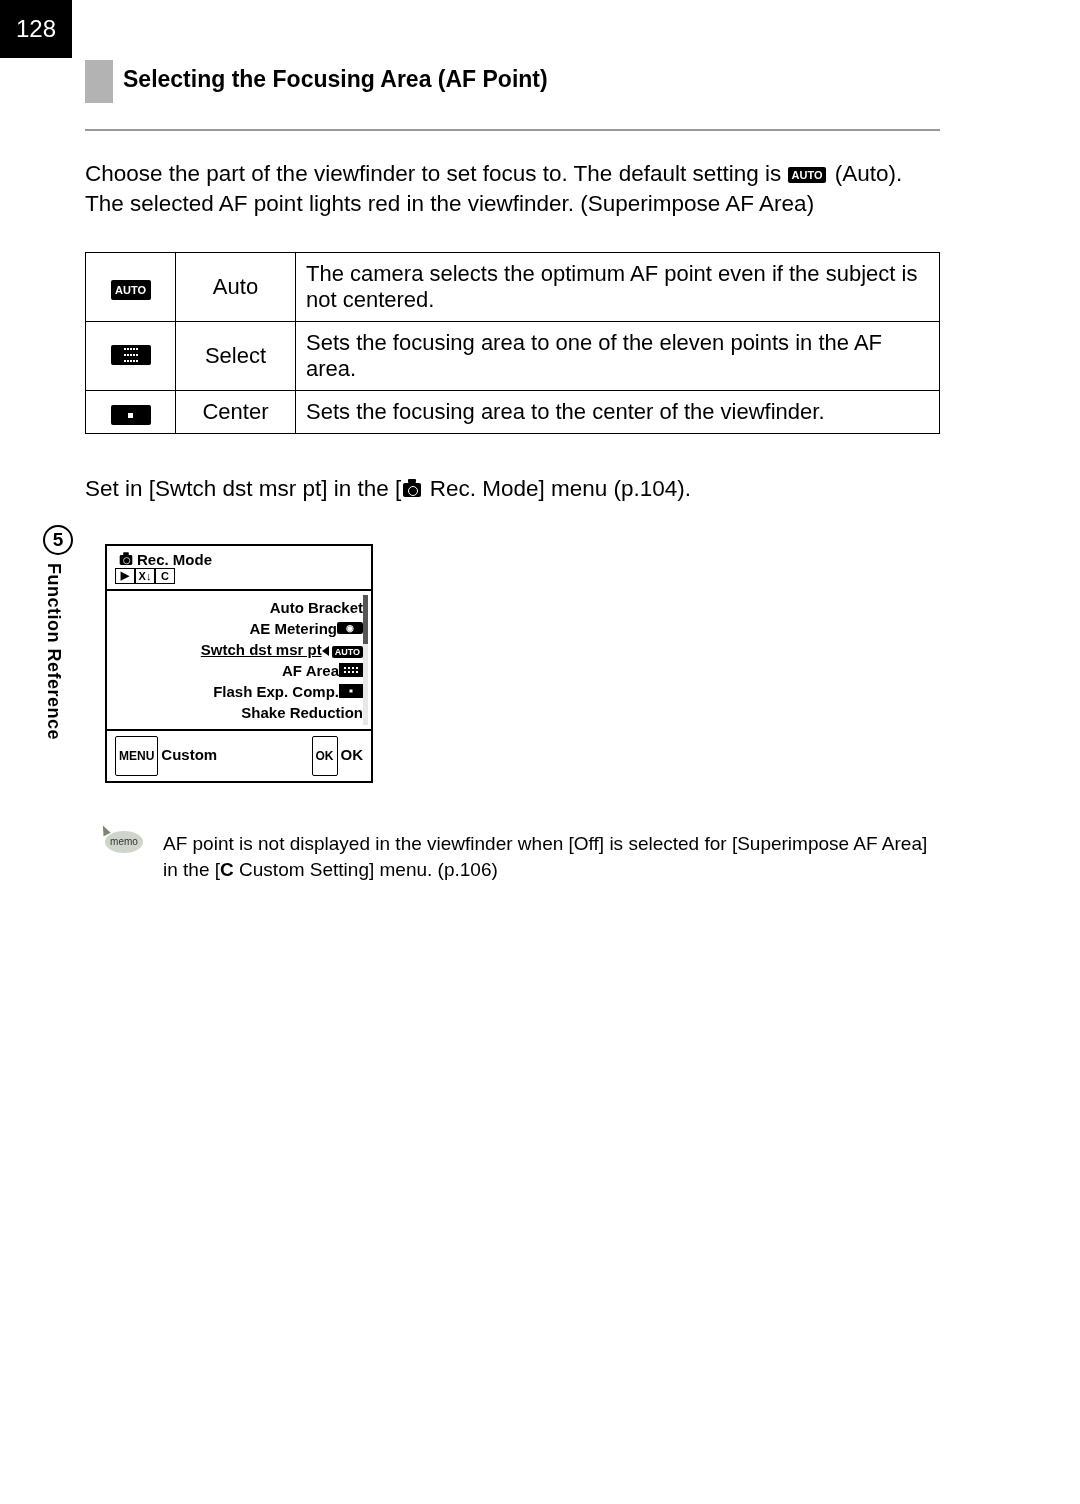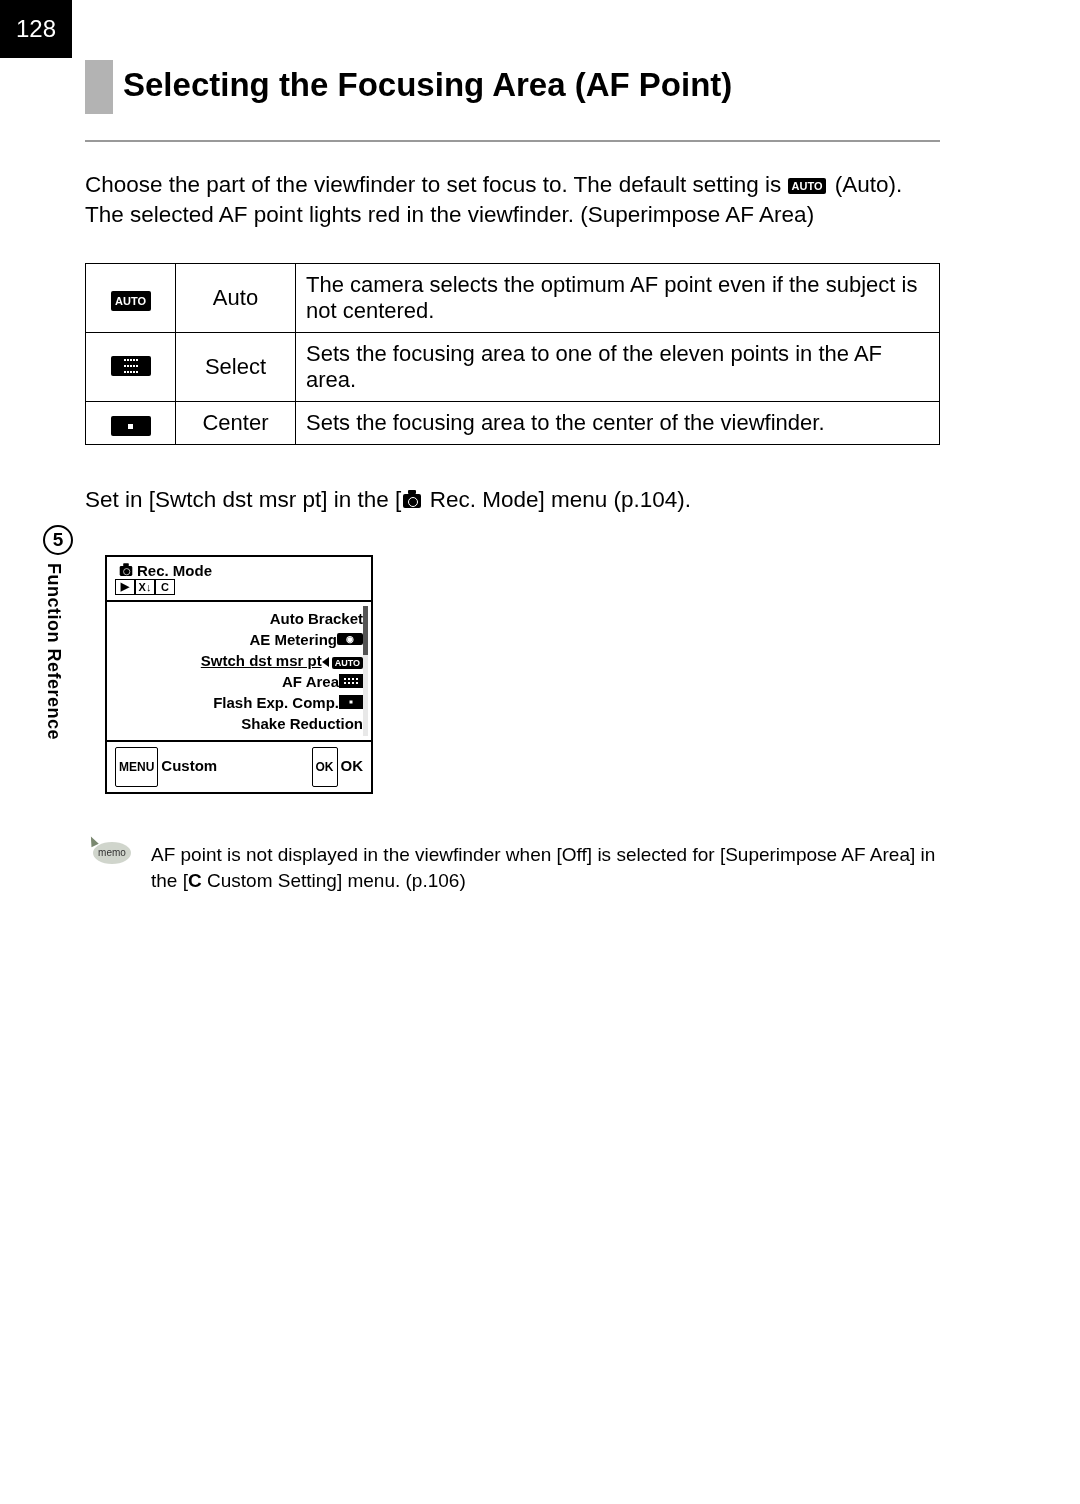--- a/index.html
+++ b/index.html
@@ -6,21 +6,21 @@
   html, body { width: 1080px; height: 1504px; background: #fff; font-family: Arial, Helvetica, sans-serif; color: #000; }
   .page { position: relative; width: 1080px; height: 1504px; }
   .page-number {
     position: absolute; top: 0; left: 0; width: 72px; height: 58px;
     background: #000; color: #fff; font-size: 24px; font-family: Arial;
     display: flex; align-items: center; justify-content: center;
   }
   .content { position: absolute; left: 85px; top: 60px; width: 855px; }
   .title-bar { display: flex; align-items: stretch; margin-bottom: 28px; }
   .title-bar .tab { width: 28px; background: #b3b3b3; margin-right: 10px; }
-  .title-bar h1 { font-size: 33px; font-weight: bold; padding: 6px 0 10px 0; flex: 1;
+  .title-bar h1 { font-size: 23px; font-weight: bold; padding: 6px 0 10px 0; flex: 1;
                   border-bottom: 0; }
   .title-underline { height: 2px; background: #999; width: 855px; margin-top: -2px; margin-bottom: 28px; }
   .intro { font-size: 22.5px; line-height: 1.35; margin-bottom: 32px; }
   .auto-badge {
     display: inline-flex; align-items: center; justify-content: center;
     background: #000; color: #fff; font-size: 11px; font-weight: bold;
     padding: 1px 4px; border-radius: 2px; vertical-align: middle; margin-right: 2px;
     min-width: 32px; height: 16px;
   }
   table.modes { width: 100%; border-collapse: collapse; font-size: 22px; margin-bottom: 42px; }
@@ -67,21 +67,21 @@
   .menu-shot .boxed { border:1.5px solid #000; border-radius:2px; padding:12px 3px; font-size:12px; font-weight:bold; display:inline-block; margin-right:3px;}
   .mini-icon { display:inline-block; background:#000; color:#fff; font-size:9px; font-weight:bold; padding:1px 3px; border-radius:2px; min-width:26px; text-align:center;}
   .mini-icon.outline { background:#fff; color:#000; border:1.5px solid #000;}
   .mini-sq { display:inline-block; width:24px; height:14px; background:#000; position:relative;}
   .mini-sq .center-dot{position:absolute;left:50%;top:50%;width:3px;height:3px;background:#fff;transform:translate(-50%,-50%);}
   .mini-sq.sel::before{content:"";position:absolute;left:4px;top:3px;right:4px;bottom:3px;
     background-image: radial-gradient(#fff 0.8px, transparent 0.8px);
     background-size: 4px 4px;}
   .arrow-left{display:inline-block;width:0;height:0;border-top:5px solid transparent;border-bottom:5px solid transparent;border-right:7px solid #000;margin-right:3px;vertical-align:middle;}
   
-  .memo { display:flex; gap:18px; align-items:flex-start; margin-left:8px;}
+  .memo { display:flex; gap:18px; align-items:flex-start; margin-left:20px;}
   .memo-icon { width:40px; flex-shrink:0;}
   .memo-icon .bubble{
     width:38px; height:22px; background:#d0d5cc; border-radius:50%;
     display:flex; align-items:center; justify-content:center; font-size:10px; color:#333;
     position:relative;
   }
   .memo-icon .bubble::before{content:"";position:absolute;left:-4px;top:-6px;width:0;height:0;
     border-left:4px solid transparent;border-right:4px solid transparent;border-bottom:10px solid #7a8870;transform:rotate(-25deg);}
   .memo-text { font-size:19px; line-height:1.4; }
 </style>

